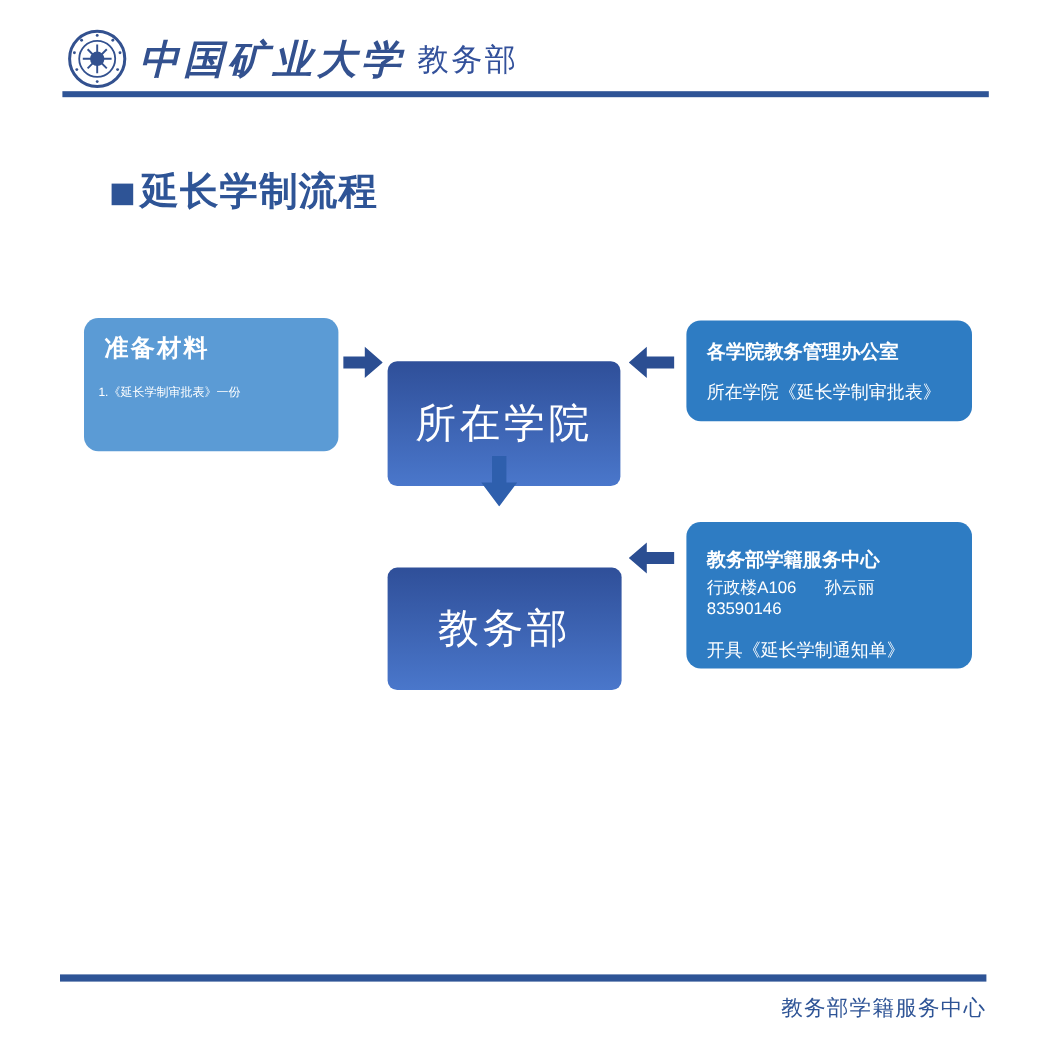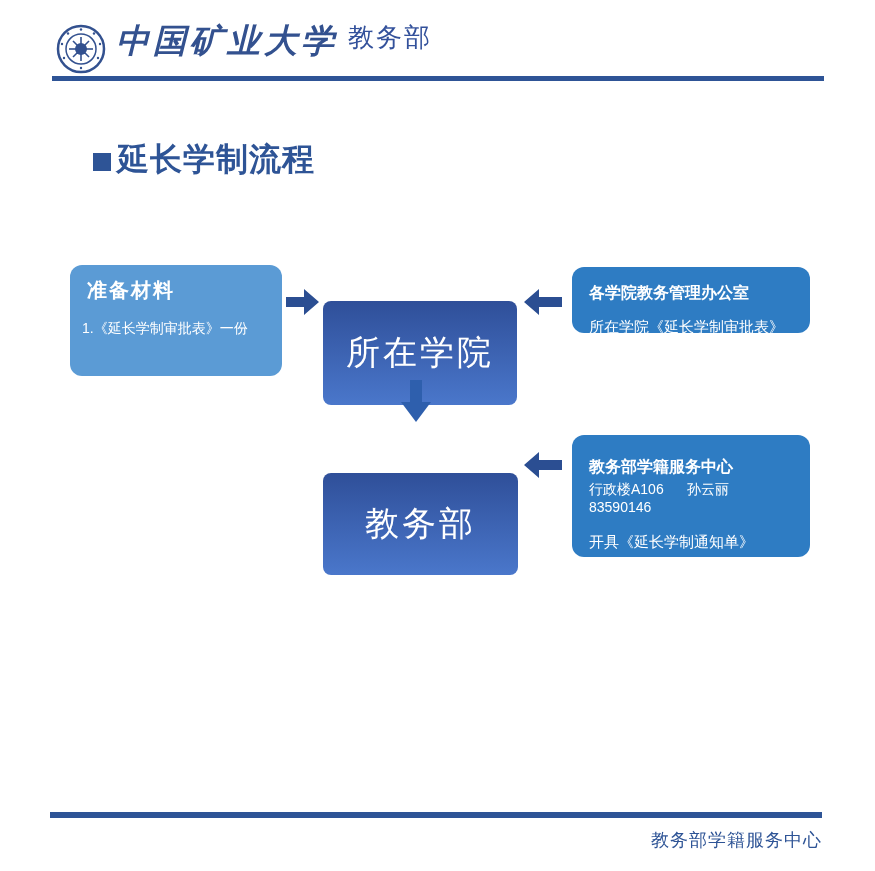--- a/index.html
+++ b/index.html
@@ -1,52 +1,52 @@
 <!DOCTYPE html>
 <html><head>
 <meta charset="utf-8">
 <style>
   html,body{margin:0;padding:0;background:#fff;}
   .page{
     position:relative;width:875px;height:871px;background:#ffffff;
     font-family:"Liberation Sans","DejaVu Sans",sans-serif;overflow:hidden;
   }
   
-  .header-row{position:absolute;left:56px;top:24px;display:flex;align-items:flex-start;gap:10px;}
+  .header-row{position:absolute;left:56px;top:24px;display:flex;align-items:center;gap:10px;}
   .logo{width:50px;height:50px;flex:0 0 auto;}
   .univ-name{
     font-family:"DejaVu Serif","Liberation Serif",serif;
     font-style:italic;font-weight:bold;font-size:33px;color:#33518F;
     letter-spacing:4px;line-height:1;white-space:nowrap;
   }
   .dept-name{font-size:26px;color:#33519B;line-height:1;white-space:nowrap;letter-spacing:2px;}
   .header-line{position:absolute;left:52px;top:76px;width:772px;height:5px;background:#2E5496;}
   
   .slide-title{position:absolute;left:75px;top:138px;display:flex;align-items:center;gap:6px;margin-left:18px;}
   .title-bullet{width:18px;height:18px;background:#2E5496;flex:0 0 auto;margin-top:3px;}
   .title-text{font-size:32px;font-weight:600;color:#2E5496;letter-spacing:1px;white-space:nowrap;}
   
   .box{position:absolute;color:#fff;box-sizing:border-box;}
   .box-materials{
     left:70px;top:265px;width:212px;height:111px;background:#5B9BD5;border-radius:12px;
     padding:12px 14px 0 17px;
   }
   .box-materials .bt{font-size:20px;font-weight:bold;letter-spacing:2px;}
-  .box-materials .bi{font-size:14px;margin-top:16px;margin-left:-5px;white-space:nowrap;}
+  .box-materials .bi{font-size:10px;margin-top:16px;margin-left:-5px;white-space:nowrap;}
   .box-stage{
     background:linear-gradient(180deg,#2F4F99 0%,#4A77CB 100%);
     border-radius:8px;display:flex;align-items:center;justify-content:center;margin-top:36px;
   }
   .box-college{left:323px;top:265px;width:194px;height:104px;}
   .box-jwb{left:323px;top:437px;width:195px;height:102px;}
   .stage-label{font-size:34px;color:#fff;letter-spacing:3px;white-space:nowrap;}
   .box-info{
     background:#2E7CC3;border-radius:12px;padding:16px 12px 0 17px;
   }
-  .box-office{left:572px;top:267px;width:238px;height:66px;}
+  .box-office{left:572px;top:267px;width:238px;height:84px;}
   .box-service{left:572px;top:435px;width:238px;height:122px;padding-top:22px;}
   .info-title{font-size:16px;font-weight:bold;white-space:nowrap;}
   .info-line{font-size:15px;margin-top:14px;white-space:pre-wrap;}
   .info-sub{font-size:14px;margin-top:3px;white-space:pre-wrap;}
   .info-gap{font-size:15px;margin-top:18px;white-space:nowrap;}
   
   .arrow{position:absolute;}
   .arrow svg{display:block;}
   
   .footer-line{position:absolute;left:50px;top:812px;width:772px;height:6px;background:#2E5496;}

